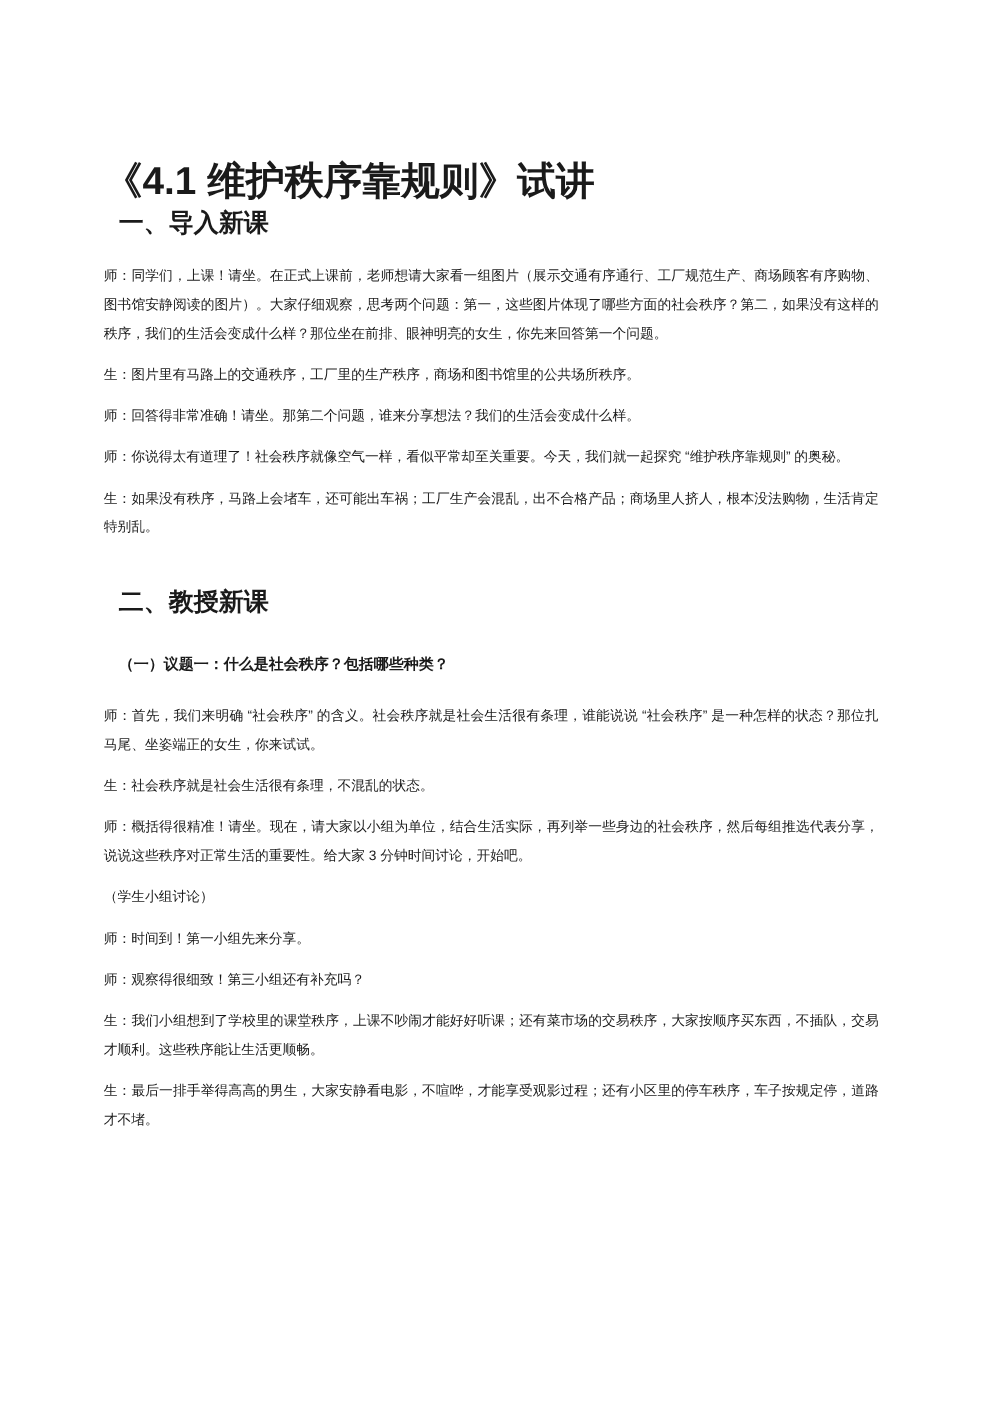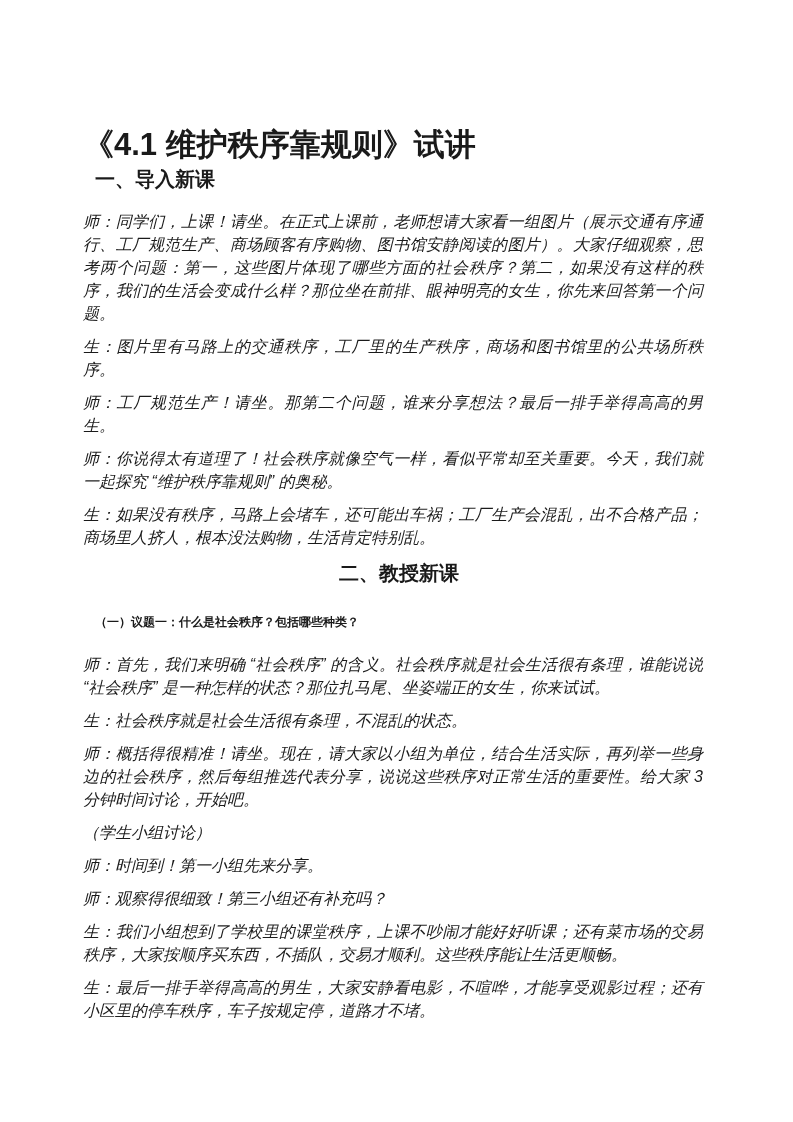--- a/index.html
+++ b/index.html
@@ -30,50 +30,48 @@
   }
   .section-heading {
     font-size: 20px;
     font-weight: 700;
     line-height: 28px;
     margin: 0 0 17px 12px;
   }
   .section-heading.first {
   }
   .section-heading.second {
-    margin-top: 10px;
-    text-align: center;
+    margin-top: 34px;
   }
   .sub-heading {
     font-size: 12px;
     font-weight: 700;
     line-height: 26px;
     margin: 22px 0 18px 12px;
   }
   .para {
-    font-size: 16px;
+    font-size: 11px;
     line-height: 23px;
     margin: 0 0 10px 0;
     text-align: justify;
     text-justify: inter-ideograph;
-    font-style: italic;
   }
 </style>
 </head>
 <body>
 
 <div class="page">
 
   <h1 class="doc-title">《4.1 维护秩序靠规则》试讲</h1>
 
   <h2 class="section-heading first">一、导入新课</h2>
 
   <p class="para">师：同学们，上课！请坐。在正式上课前，老师想请大家看一组图片（展示交通有序通行、工厂规范生产、商场顾客有序购物、图书馆安静阅读的图片）。大家仔细观察，思考两个问题：第一，这些图片体现了哪些方面的社会秩序？第二，如果没有这样的秩序，我们的生活会变成什么样？那位坐在前排、眼神明亮的女生，你先来回答第一个问题。</p>
   <p class="para">生：图片里有马路上的交通秩序，工厂里的生产秩序，商场和图书馆里的公共场所秩序。</p>
-  <p class="para">师：工厂规范生产！请坐。那第二个问题，谁来分享想法？最后一排手举得高高的男生。</p>
+  <p class="para">师：回答得非常准确！请坐。那第二个问题，谁来分享想法？我们的生活会变成什么样。</p>
   <p class="para">师：你说得太有道理了！社会秩序就像空气一样，看似平常却至关重要。今天，我们就一起探究 “维护秩序靠规则” 的奥秘。</p>
   <p class="para">生：如果没有秩序，马路上会堵车，还可能出车祸；工厂生产会混乱，出不合格产品；商场里人挤人，根本没法购物，生活肯定特别乱。</p>
 
   <h2 class="section-heading second">二、教授新课</h2>
 
   <h3 class="sub-heading">（一）议题一：什么是社会秩序？包括哪些种类？</h3>
 
   <p class="para">师：首先，我们来明确 “社会秩序” 的含义。社会秩序就是社会生活很有条理，谁能说说 “社会秩序” 是一种怎样的状态？那位扎马尾、坐姿端正的女生，你来试试。</p>
   <p class="para">生：社会秩序就是社会生活很有条理，不混乱的状态。</p>
   <p class="para">师：概括得很精准！请坐。现在，请大家以小组为单位，结合生活实际，再列举一些身边的社会秩序，然后每组推选代表分享，说说这些秩序对正常生活的重要性。给大家 3 分钟时间讨论，开始吧。</p>

